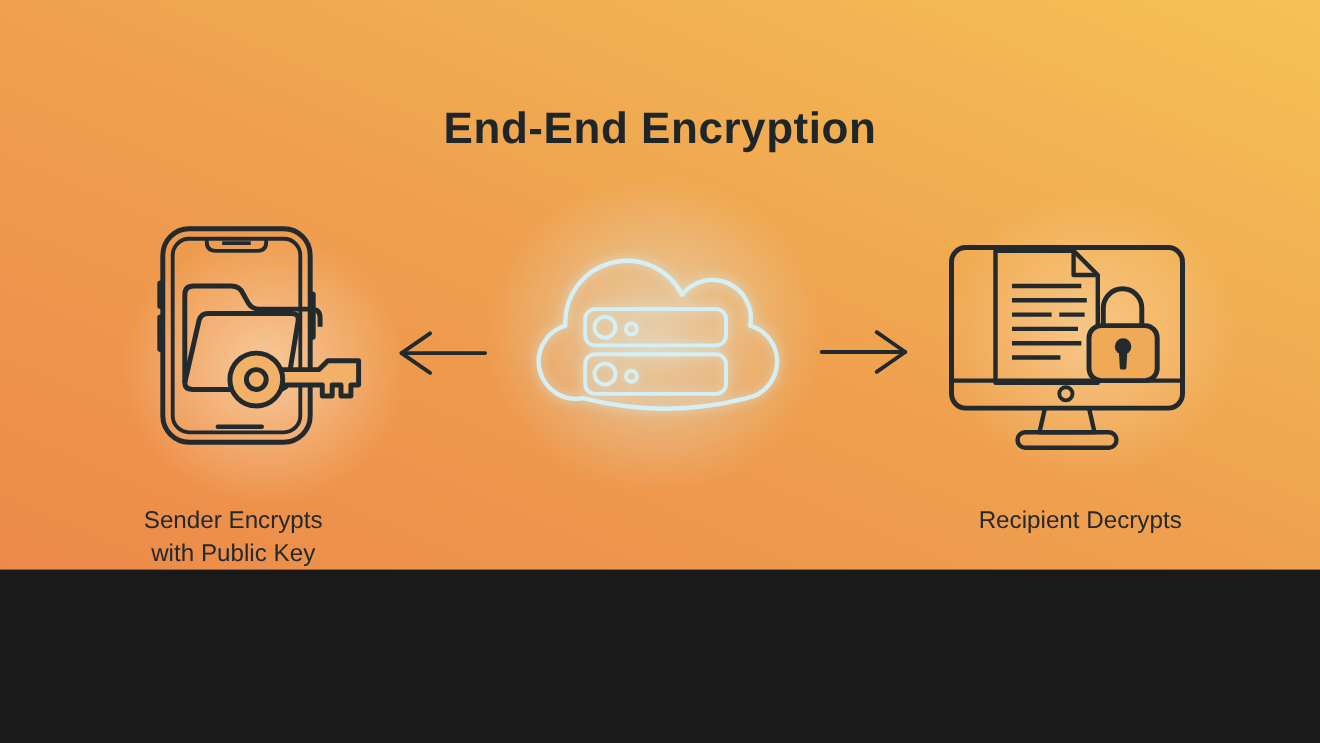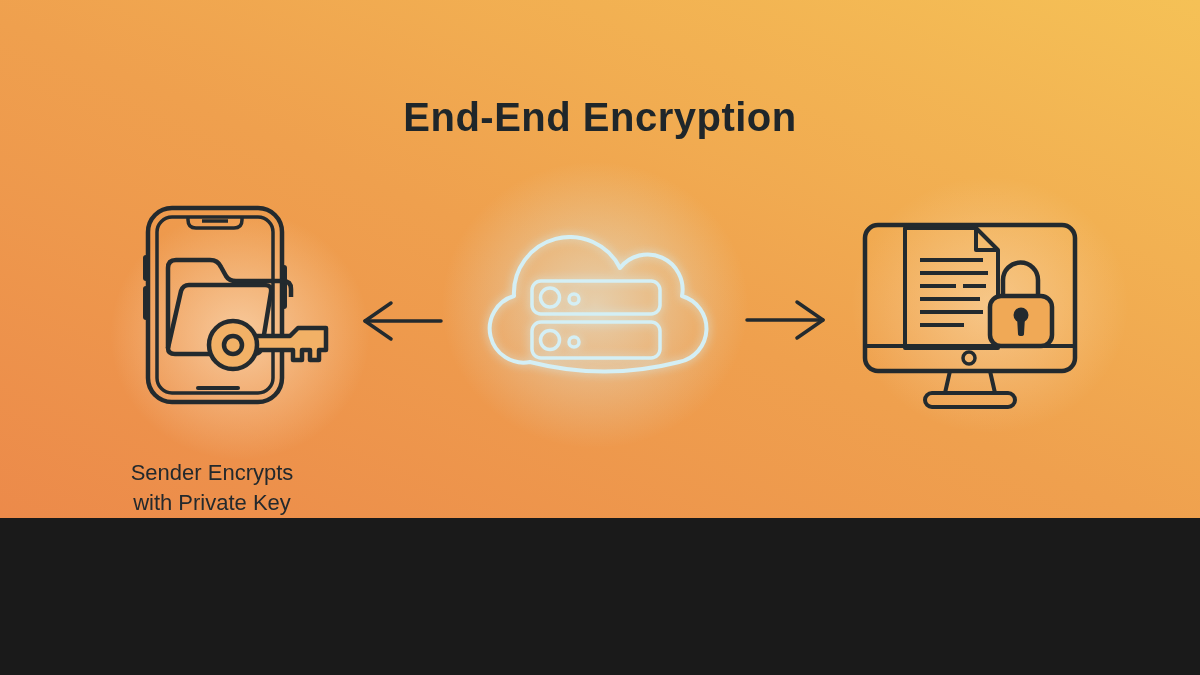--- a/index.html
+++ b/index.html
@@ -123,18 +123,19 @@
     <g>
       <path class="dark" stroke-width="4.5" d="M 145 82 L 145 64 A 17.5 17.5 0 0 1 180 64 L 180 82"></path>
       <rect x="132" y="80" width="62" height="50" rx="11" fill="#f0a956" stroke="#232a2e" stroke-width="4.5"></rect>
       <circle cx="163" cy="99" r="7.5" fill="#232a2e"></circle>
       <path d="M 159 101 L 167 101 L 166 118 Q 166 120 163 120 Q 160 120 160 118 Z" fill="#232a2e"></path>
     </g>
   </svg>
 
   <div class="node-label label-sender">
     <span style="display:block">Sender Encrypts</span>
-    <span style="display:block">with Private Key</span>
+    <span style="display:block">with Public Key</span>
   </div>
   <div class="node-label label-recipient">
+    <span style="display:block">Recipient Decrypts</span>
   </div>
 
 </div>
 
 </body></html>

